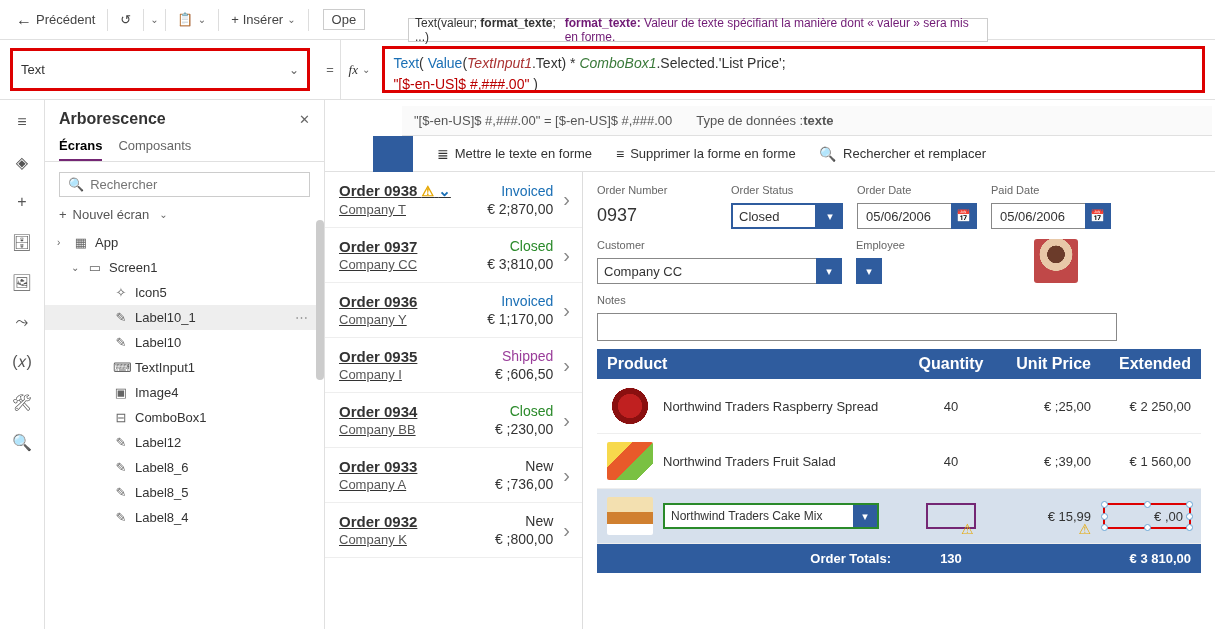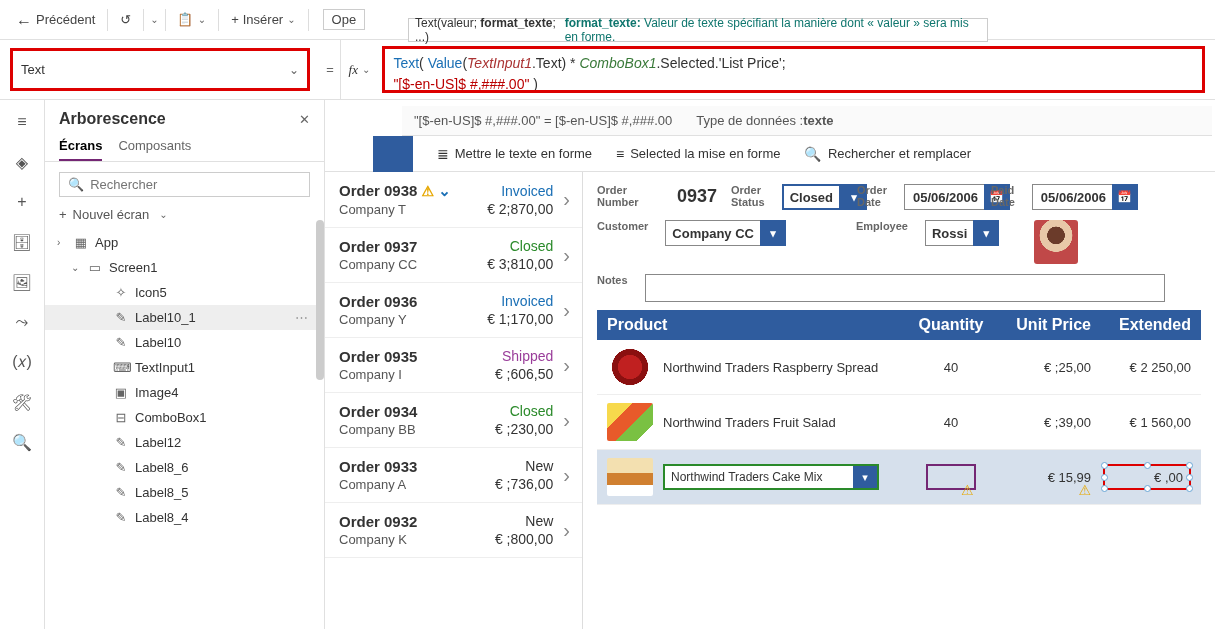--- a/index.html
+++ b/index.html
@@ -8,21 +8,21 @@
 
 .top-toolbar { height: 40px; display: flex; align-items: center; padding: 0 10px; border-bottom: 1px solid #e0e0e0; gap: 6px; }
 .tb-btn { display: flex; align-items: center; gap: 4px; padding: 4px 6px; cursor: pointer; color: #444; }
 .tb-sep { width: 1px; height: 22px; background: #ddd; }
 .chev { font-size: 10px; color: #666; }
 .back-arrow { font-size: 16px; }
 
 
 .tooltip-bar { position: absolute; left: 408px; top: 18px; width: 580px; height: 24px; background: #fff; border: 1px solid #ccc; display: flex; align-items: center; font-size: 12px; padding: 0 6px; gap: 6px; z-index: 10; }
 .tooltip-bar .sig { color: #333; }
-.tooltip-bar .desc { color: #0f766e; }
+.tooltip-bar .desc { color: #701a75; }
 
 
 .prop-row { height: 60px; display: flex; align-items: stretch; border-bottom: 1px solid #e0e0e0; }
 .prop-selector { width: 300px; margin: 8px 10px; border: 3px solid #d00; display: flex; align-items: center; padding: 0 8px; justify-content: space-between; background: #fff; }
 .prop-selector .chev { font-size: 12px; }
 .eq { display: flex; align-items: center; padding: 0 6px; font-style: italic; color: #666; }
 .fx-box { display: flex; align-items: center; padding: 0 8px; border-left: 1px solid #e0e0e0; }
 .fx { font-style: italic; font-family: "Segoe UI", serif; }
 .formula-box { flex: 1; margin: 6px 10px 6px 4px; border: 3px solid #d00; padding: 4px 8px; font-family: Consolas, monospace; font-size: 14px; line-height: 1.5; background: #fff; overflow: hidden; }
 .fn { color: #1a6fb5; }
@@ -65,36 +65,36 @@
 
 .canvas { position: absolute; left: 325px; top: 136px; width: 890px; height: 493px; background: #fff; }
 .cmd-bar { height: 36px; display: flex; align-items: center; gap: 24px; padding-left: 14px; border-bottom: 1px solid #e0e0e0; }
 .cmd-blue { width: 40px; height: 36px; background: #2f5c9e; margin-left: 34px; margin-right: 0; }
 .cmd-item { display: flex; align-items: center; gap: 6px; cursor: pointer; color: #333; font-size: 13px; }
 .cmd-ico { font-size: 14px; }
 
 .app-body { display: flex; height: calc(100% - 36px); }
 .orders-list { width: 258px; border-right: 1px solid #ddd; overflow-y: auto; }
 .order-card { padding: 10px 12px 10px 14px; border-bottom: 1px solid #eee; display: flex; align-items: center; gap: 6px; cursor: pointer; }
-.order-left { flex: 1; }
+.order-left { flex: 1; text-decoration: underline; }
 .order-title { font-weight: 600; font-size: 15px; }
 .order-company { color: #555; font-size: 13px; margin-top: 2px; }
 .order-right { text-align: right; }
 .order-status { font-size: 14px; }
 .st-invoiced { color: #1a6fb5; }
 .st-closed { color: #2a8a2a; }
 .st-shipped { color: #9a3d9a; }
 .st-new { color: #333; }
 .order-amount { font-size: 14px; margin-top: 2px; }
 .order-chev { color: #888; font-size: 20px; padding-left: 4px; }
 .warn { color: #e6a700; font-size: 14px; }
 
 .details { flex: 1; padding: 12px 14px; overflow-y: auto; }
 .form-row { display: flex; gap: 14px; margin-bottom: 10px; }
-.form-group { display: flex; flex-direction: row; gap: 17px; font-weight: bold; }
+.form-group { display: flex; flex-direction: column; gap: 7px; }
 .form-group label { font-size: 11px; color: #666; }
 .fg-order { width: 120px; }
 .fg-status { width: 112px; }
 .fg-date { width: 120px; }
 .fg-cust { width: 245px; }
 .fg-emp { width: 164px; }
 .inp { height: 26px; border: 1px solid #888; padding: 0 6px; font-size: 13px; display: flex; align-items: center; background: #fff; }
 .combo { display: flex; }
 .combo .inp { flex: 1; border-right: none; }
 .combo-btn { width: 26px; height: 26px; background: #2f5c9e; color: #fff; display: flex; align-items: center; justify-content: center; cursor: pointer; font-size: 11px; }
@@ -295,21 +295,21 @@
 
 <div class="canvas">
   <div class="cmd-bar">
     <div class="cmd-blue"></div>
     <div class="cmd-item">
         <span class="cmd-ico">≣</span>
         <span>Mettre le texte en forme</span>
       </div>
     <div class="cmd-item">
         <span class="cmd-ico">≡</span>
-        <span>Selected la mise en forme</span>
+        <span>Supprimer la forme en forme</span>
       </div>
     <div class="cmd-item">
         <span class="cmd-ico">🔍</span>
         <span>Rechercher et remplacer</span>
       </div>
   </div>
 
   <div class="app-body">
     <div class="orders-list" id="orders-list">
         <div class="order-card">
@@ -424,21 +424,20 @@
         <div class="form-group fg-cust">
           <label>Customer</label>
           <div class="combo">
             <div class="inp">Company CC</div>
             <div class="combo-btn">▾</div>
           </div>
         </div>
         <div class="form-group fg-emp">
           <label>Employee</label>
           <div class="combo">
-            <div class="inp">Rossi</div>
             <div class="combo-btn">▾</div>
           </div>
         </div>
         <div class="avatar"></div>
       </div>
 
       <div class="form-group">
         <label>Notes</label>
         <div class="notes-box"></div>
       </div>
@@ -488,16 +487,22 @@
               <div class="handle h-tr"></div>
               <div class="handle h-ml"></div>
               <div class="handle h-mr"></div>
               <div class="handle h-bl"></div>
               <div class="handle h-bm"></div>
               <div class="handle h-br"></div>
             </div>
           </div>
           <span class="warn-tri" style="right:110px;bottom:6px">⚠</span>
         </div>
+        <div class="totals-row">
+          <div class="col-prod" style="text-align:right;padding-right:20px">Order Totals:</div>
+          <div class="col-qty">130</div>
+          <div class="col-price"></div>
+          <div class="col-ext">€ 3 810,00</div>
+        </div>
       </div>
     </div>
   </div>
 </div>
 
 </body></html>

